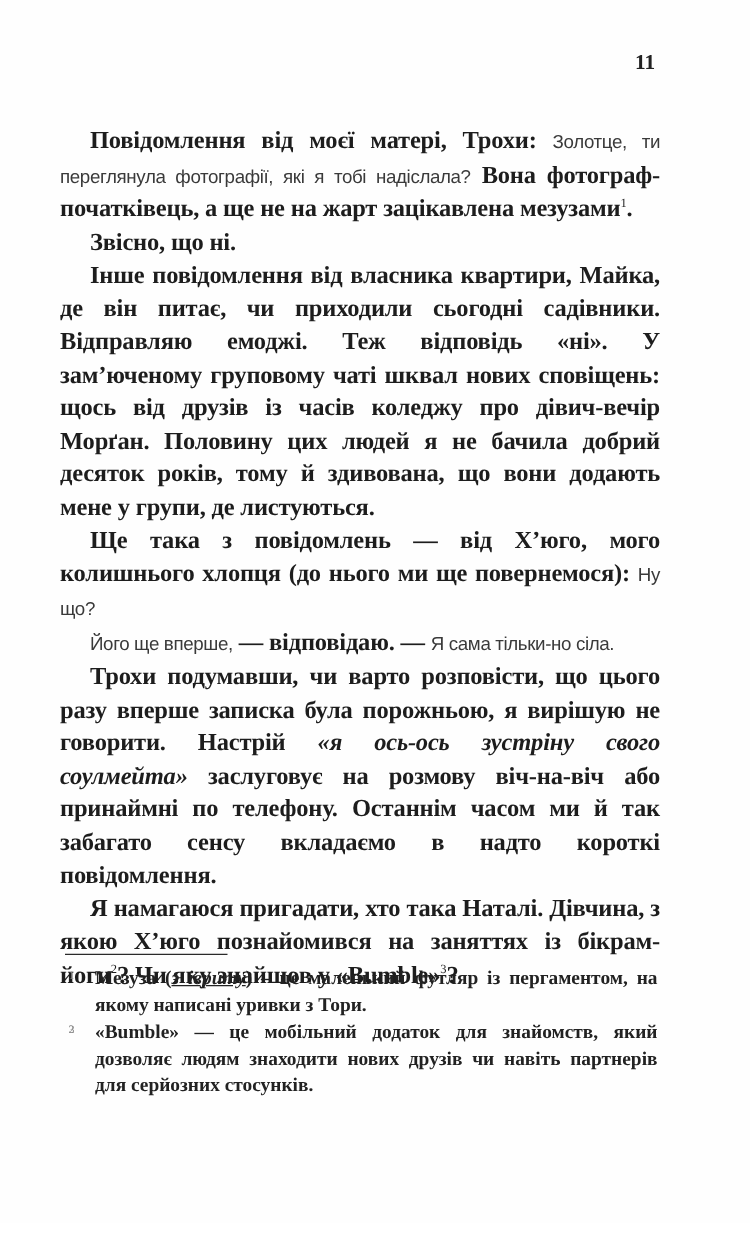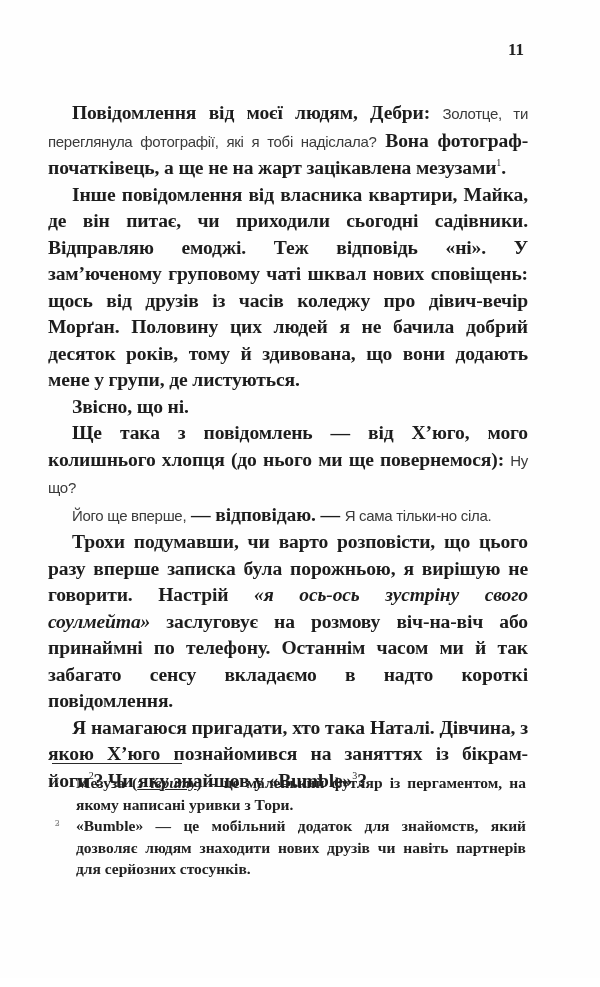--- a/index.html
+++ b/index.html
@@ -100,25 +100,25 @@
   </style>
 </head>
 <body>
 
 <div class="page">
 
   <div class="page-number">11</div>
 
   <div class="body-text">
 
-    <p class="para"><span>Повідомлення від моєї людям, Дебри: </span><span class="msg">Золотце, ти переглянула фотографії, які я тобі надіслала?</span><span> Вона фотограф-початківець, а ще не на жарт зацікавлена мезузами</span><sup class="fn-ref">1</sup><span>.</span></p>
+    <p class="para"><span>Повідомлення від моєї матері, Трохи: </span><span class="msg">Золотце, ти переглянула фотографії, які я тобі надіслала?</span><span> Вона фотограф-початківець, а ще не на жарт зацікавлена мезузами</span><sup class="fn-ref">1</sup><span>.</span></p>
+
+    <p class="para"><span>Звісно, що ні.</span></p>
 
     <p class="para"><span>Інше повідомлення від власника квартири, Майка, де він питає, чи приходили сьогодні садівники. Відправляю емоджі. Теж відповідь «ні». У зам’юченому груповому чаті шквал нових сповіщень: щось від друзів із часів коледжу про дівич-вечір Морґан. Половину цих людей я не бачила добрий десяток років, тому й здивована, що вони додають мене у групи, де листуються.</span></p>
-
-    <p class="para"><span>Звісно, що ні.</span></p>
 
     <p class="para"><span>Ще така з повідомлень — від Х’юго, мого колишнього хлопця (до нього ми ще повернемося): </span><span class="msg">Ну що?</span></p>
 
     <p class="para"><span class="msg">Його ще вперше,</span><span> — відповідаю. — </span><span class="msg">Я сама тільки-но сіла.</span></p>
 
     <p class="para"><span>Трохи подумавши, чи варто розповісти, що цього разу вперше записка була порожньою, я вирішую не говорити. Настрій </span><span class="ital">«я ось-ось зустріну свого соулмейта»</span><span> заслуговує на розмову віч-на-віч або принаймні по телефону. Останнім часом ми й так забагато сенсу вкладаємо в надто короткі повідомлення.</span></p>
 
 
     <p class="para"><span>Я намагаюся пригадати, хто така Наталі. Дівчина, з якою Х’юго познайомився на заняттях із бікрам-йоги</span><sup class="fn-ref">2</sup><span>? Чи яку знайшов у «Bumble»</span><sup class="fn-ref">3</sup><span>?</span></p>
 

